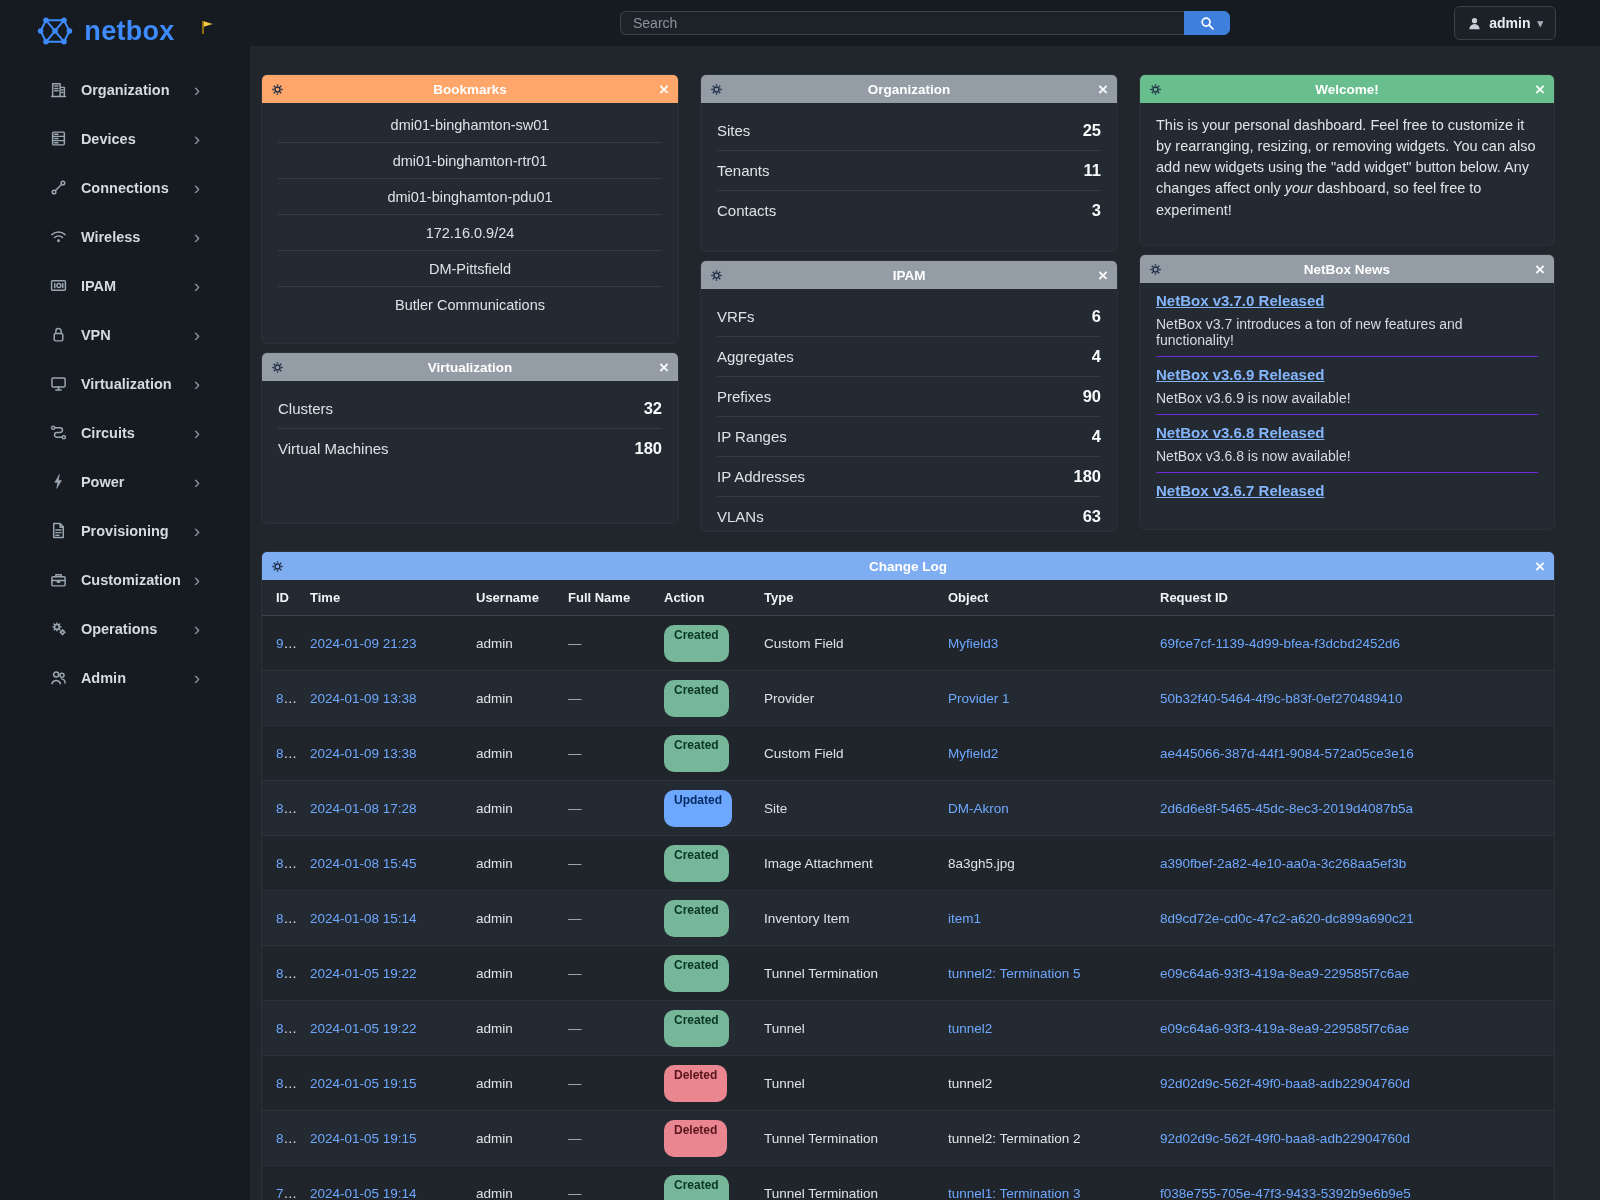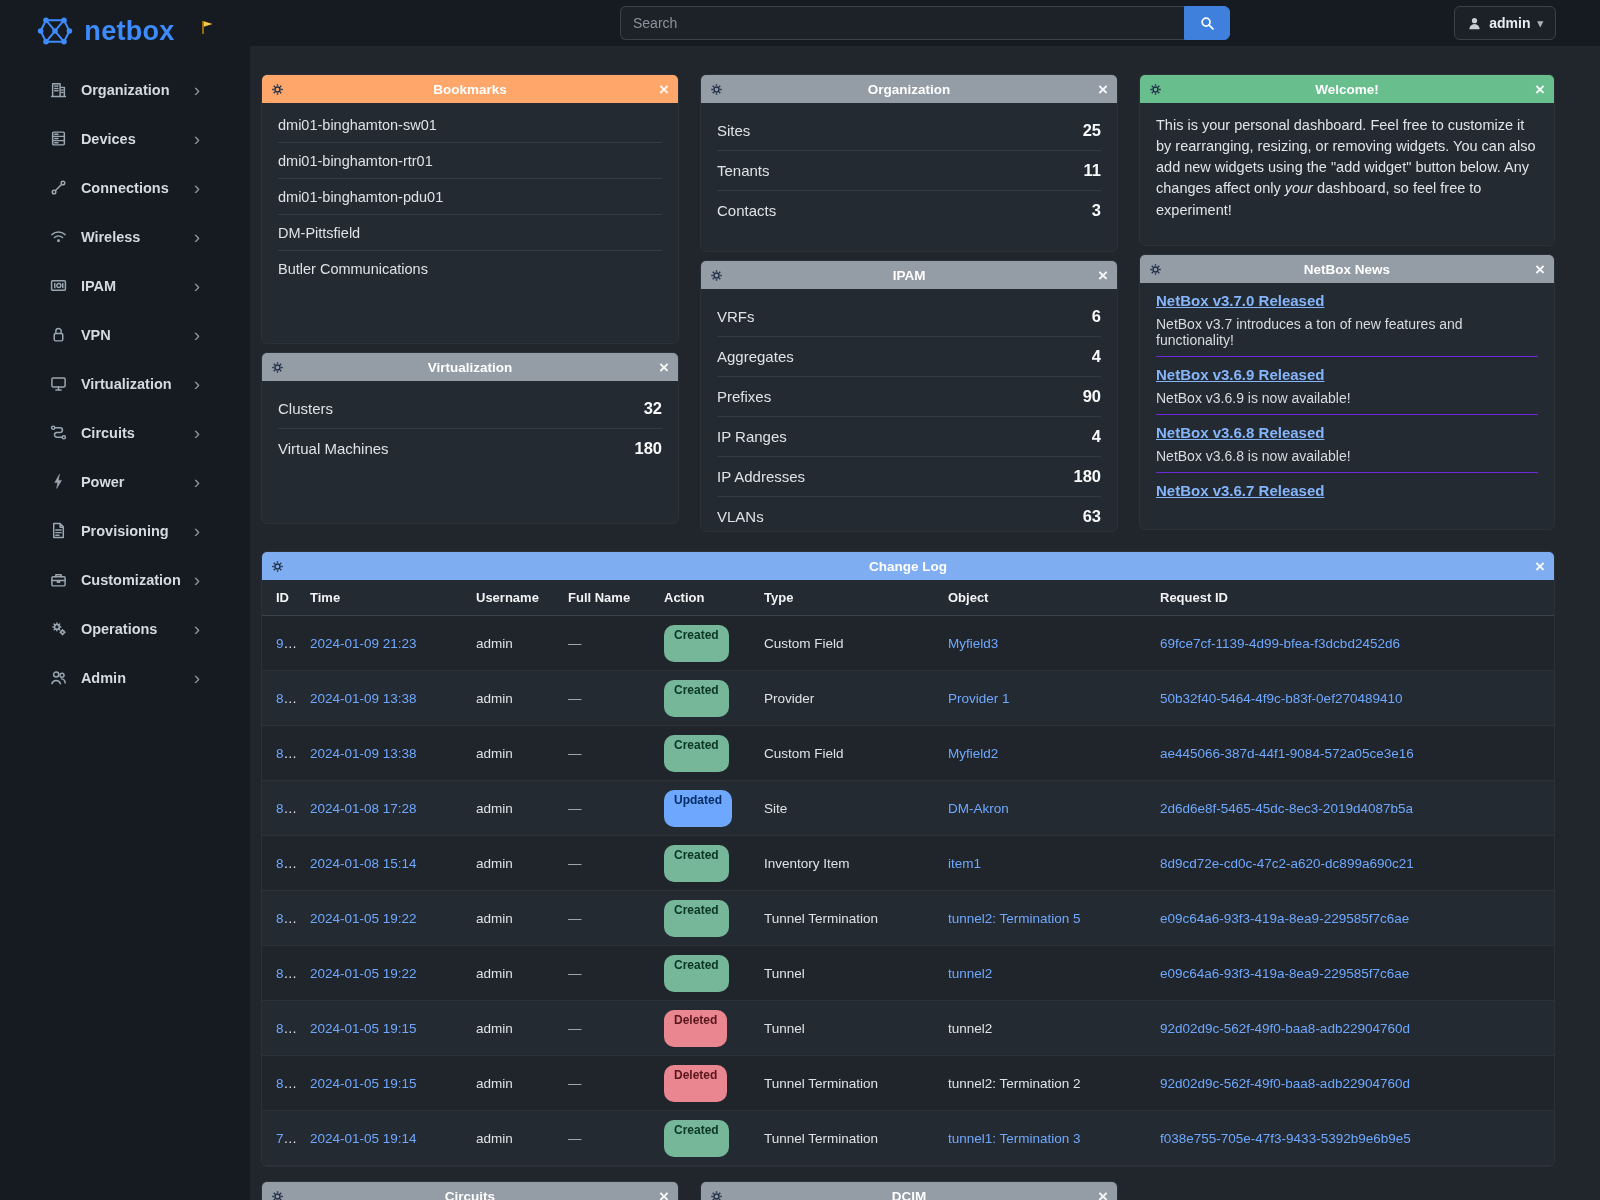--- a/index.html
+++ b/index.html
@@ -12,21 +12,21 @@
   .brand-text { color:#3d8bfd; font-size:27px; font-weight:700; letter-spacing:.3px; }
   .brand-flag { margin-left:16px; margin-top:-8px; }
   .nav-item { display:flex; align-items:center; gap:13px; padding:0 20px; height:49px; cursor:pointer; color:#d4dae0; }
   .nav-icon { width:18px; color:#9aa6b2; display:flex; align-items:center; justify-content:center; }
   .nav-label { font-size:14.5px; font-weight:700; }
   .chev { margin-left:auto; color:#8b949e; font-size:19px; line-height:1; font-weight:400; }
 
   
   .main { flex:1; display:flex; flex-direction:column; height:100%; min-width:0; }
   .topbar { height:46px; min-height:46px; background:#161b21; display:flex; align-items:center; justify-content:center; position:relative; }
-  .searchbox { display:flex; width:610px; height:34px; }
+  .searchbox { display:flex; width:610px; height:24px; }
   .searchbox input { flex:1; background:#1c2228; border:1px solid #39414b; border-right:none; border-radius:6px 0 0 6px; color:#dee2e6; padding:0 12px; font-size:14px; outline:none; font-family:inherit; }
   .searchbox input::placeholder { color:#8a939d; }
   .search-btn { width:46px; background:#3f80dd; border:1px solid #3f80dd; border-radius:0 6px 6px 0; cursor:pointer; display:flex; align-items:center; justify-content:center; }
   .user-menu { position:absolute; right:44px; top:6px; height:34px; display:flex; align-items:center; gap:7px; background:#1b2127; border:1px solid #39414b; border-radius:6px; color:#e9ecef; font-size:14px; font-weight:700; padding:0 12px; cursor:pointer; font-family:inherit; }
   .caret { font-size:11px; color:#aab2bb; }
 
   
   .content { flex:1; padding:28px 45px 0 11px; overflow:hidden; }
   .dash-row { display:flex; gap:21px; }
   .col { display:flex; flex-direction:column; gap:8px; }
@@ -50,21 +50,21 @@
 
   
   .stats { padding:8px 16px; }
   .stat-row { display:flex; justify-content:space-between; align-items:center; padding:10px 0; border-bottom:1px solid #343b43; }
   .stat-row:last-of-type { border-bottom:none; }
   .stat-label { font-size:15px; color:#dee2e6; }
   .stat-value { font-size:16.5px; font-weight:700; color:#f8f9fa; cursor:pointer; }
 
   
   .list { padding:4px 16px; }
-  .bm-row { padding:9.5px 0; border-bottom:1px solid #343b43; font-size:14.5px; color:#dee2e6; cursor:pointer; }
+  .bm-row { padding:9.5px 0; border-bottom:1px solid #343b43; font-size:14.5px; color:#dee2e6; cursor:pointer;text-align:center; }
   .bm-row:last-of-type { border-bottom:none; }
 
   
   .welcome-text { padding:12px 16px; font-size:14.5px; line-height:1.46; color:#e0e4e8; }
 
   
   .news-body { padding:0 16px; overflow:hidden; height:246px; }
   .news-item { padding:9px 0 8px; border-bottom:1px solid #6d28d9; }
   .news-item:last-of-type { border-bottom:none; }
   .news-link { color:#85b5fb; font-weight:700; font-size:15px; text-decoration:underline; cursor:pointer; display:inline-block; }
@@ -291,20 +291,21 @@
             <span class="wclose">×</span>
           </div>
           <div class="widget-body list">
 
               <div class="bm-row"><span>dmi01-binghamton-sw01</span></div>
 
               <div class="bm-row"><span>dmi01-binghamton-rtr01</span></div>
 
               <div class="bm-row"><span>dmi01-binghamton-pdu01</span></div>
 
+              <div class="bm-row"><span>172.16.0.9/24</span></div>
 
               <div class="bm-row"><span>DM-Pittsfield</span></div>
 
               <div class="bm-row"><span>Butler Communications</span></div>
 
           </div>
         </div>
 
         <div class="widget w-virtualization">
           <div class="widget-header hdr-gray">
@@ -540,20 +541,30 @@
               <td><a class="lnk">87</a></td>
               <td><a class="lnk">2024-01-08 17:28</a></td>
               <td>admin</td>
               <td class="dash">—</td>
               <td><span class="badge badge-updated">Updated</span></td>
               <td>Site</td>
               <td><a class="lnk">DM-Akron</a></td>
               <td><a class="lnk">2d6d6e8f-5465-45dc-8ec3-2019d4087b5a</a></td>
             </tr>
 
+            <tr class="cl-row">
+              <td><a class="lnk">86</a></td>
+              <td><a class="lnk">2024-01-08 15:45</a></td>
+              <td>admin</td>
+              <td class="dash">—</td>
+              <td><span class="badge badge-created">Created</span></td>
+              <td>Image Attachment</td>
+              <td><a class="lnk plain-link">8a3gh5.jpg</a></td>
+              <td><a class="lnk">a390fbef-2a82-4e10-aa0a-3c268aa5ef3b</a></td>
+            </tr>
 
             <tr class="cl-row">
               <td><a class="lnk">85</a></td>
               <td><a class="lnk">2024-01-08 15:14</a></td>
               <td>admin</td>
               <td class="dash">—</td>
               <td><span class="badge badge-created">Created</span></td>
               <td>Inventory Item</td>
               <td><a class="lnk">item1</a></td>
               <td><a class="lnk">8d9cd72e-cd0c-47c2-a620-dc899a690c21</a></td>

